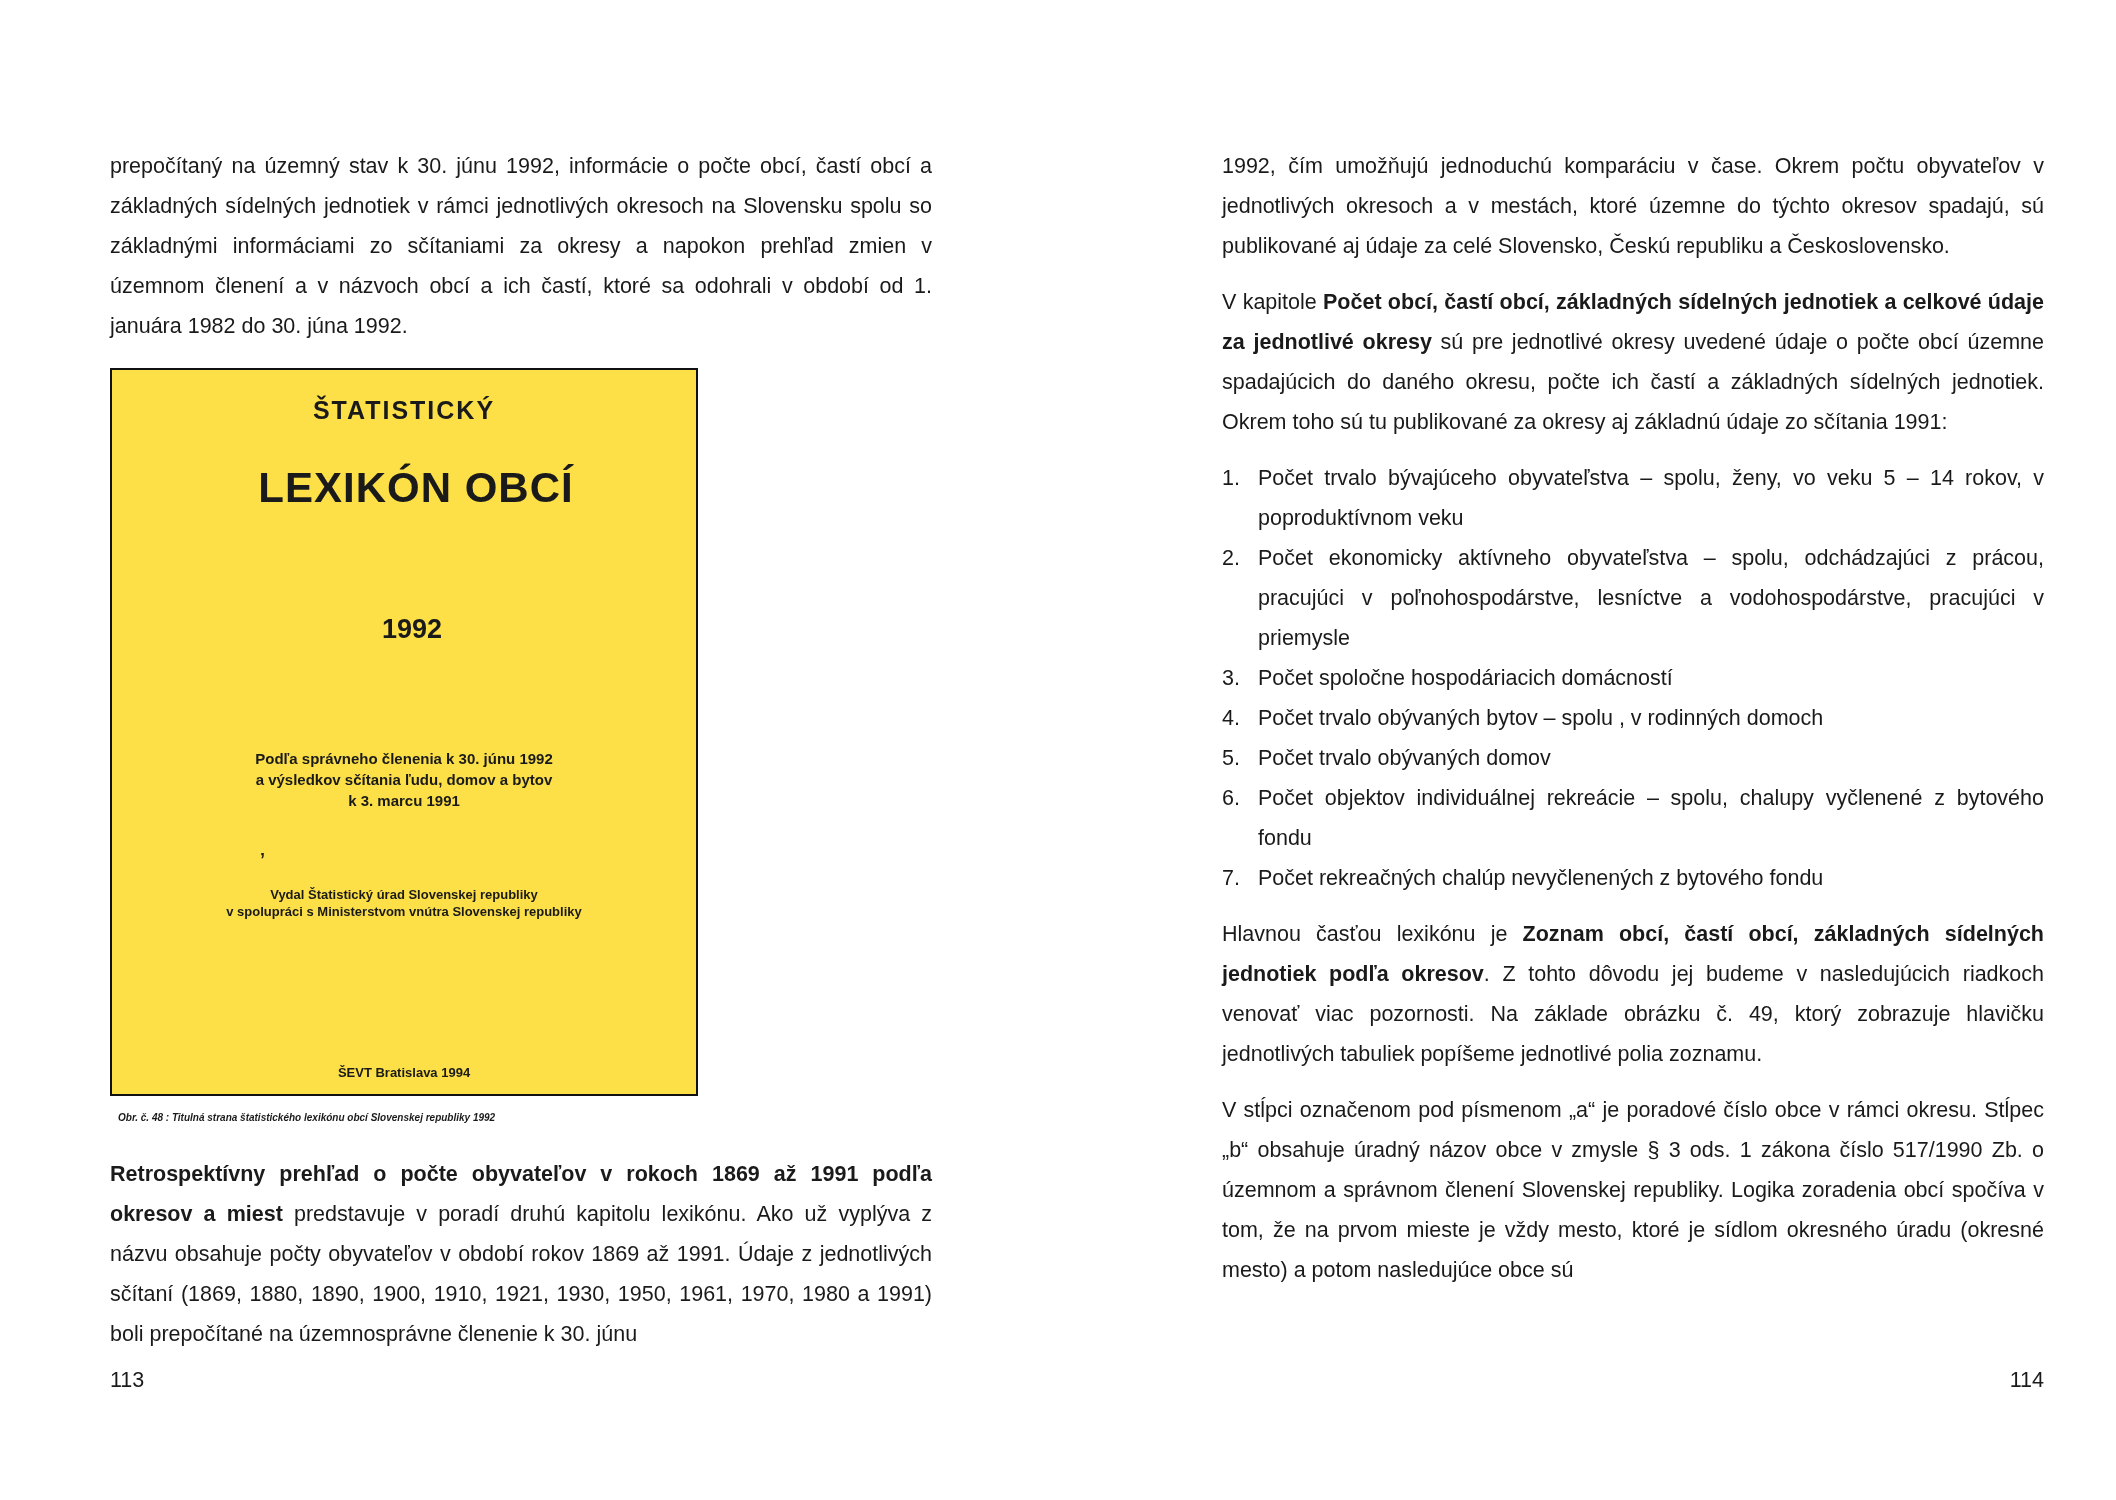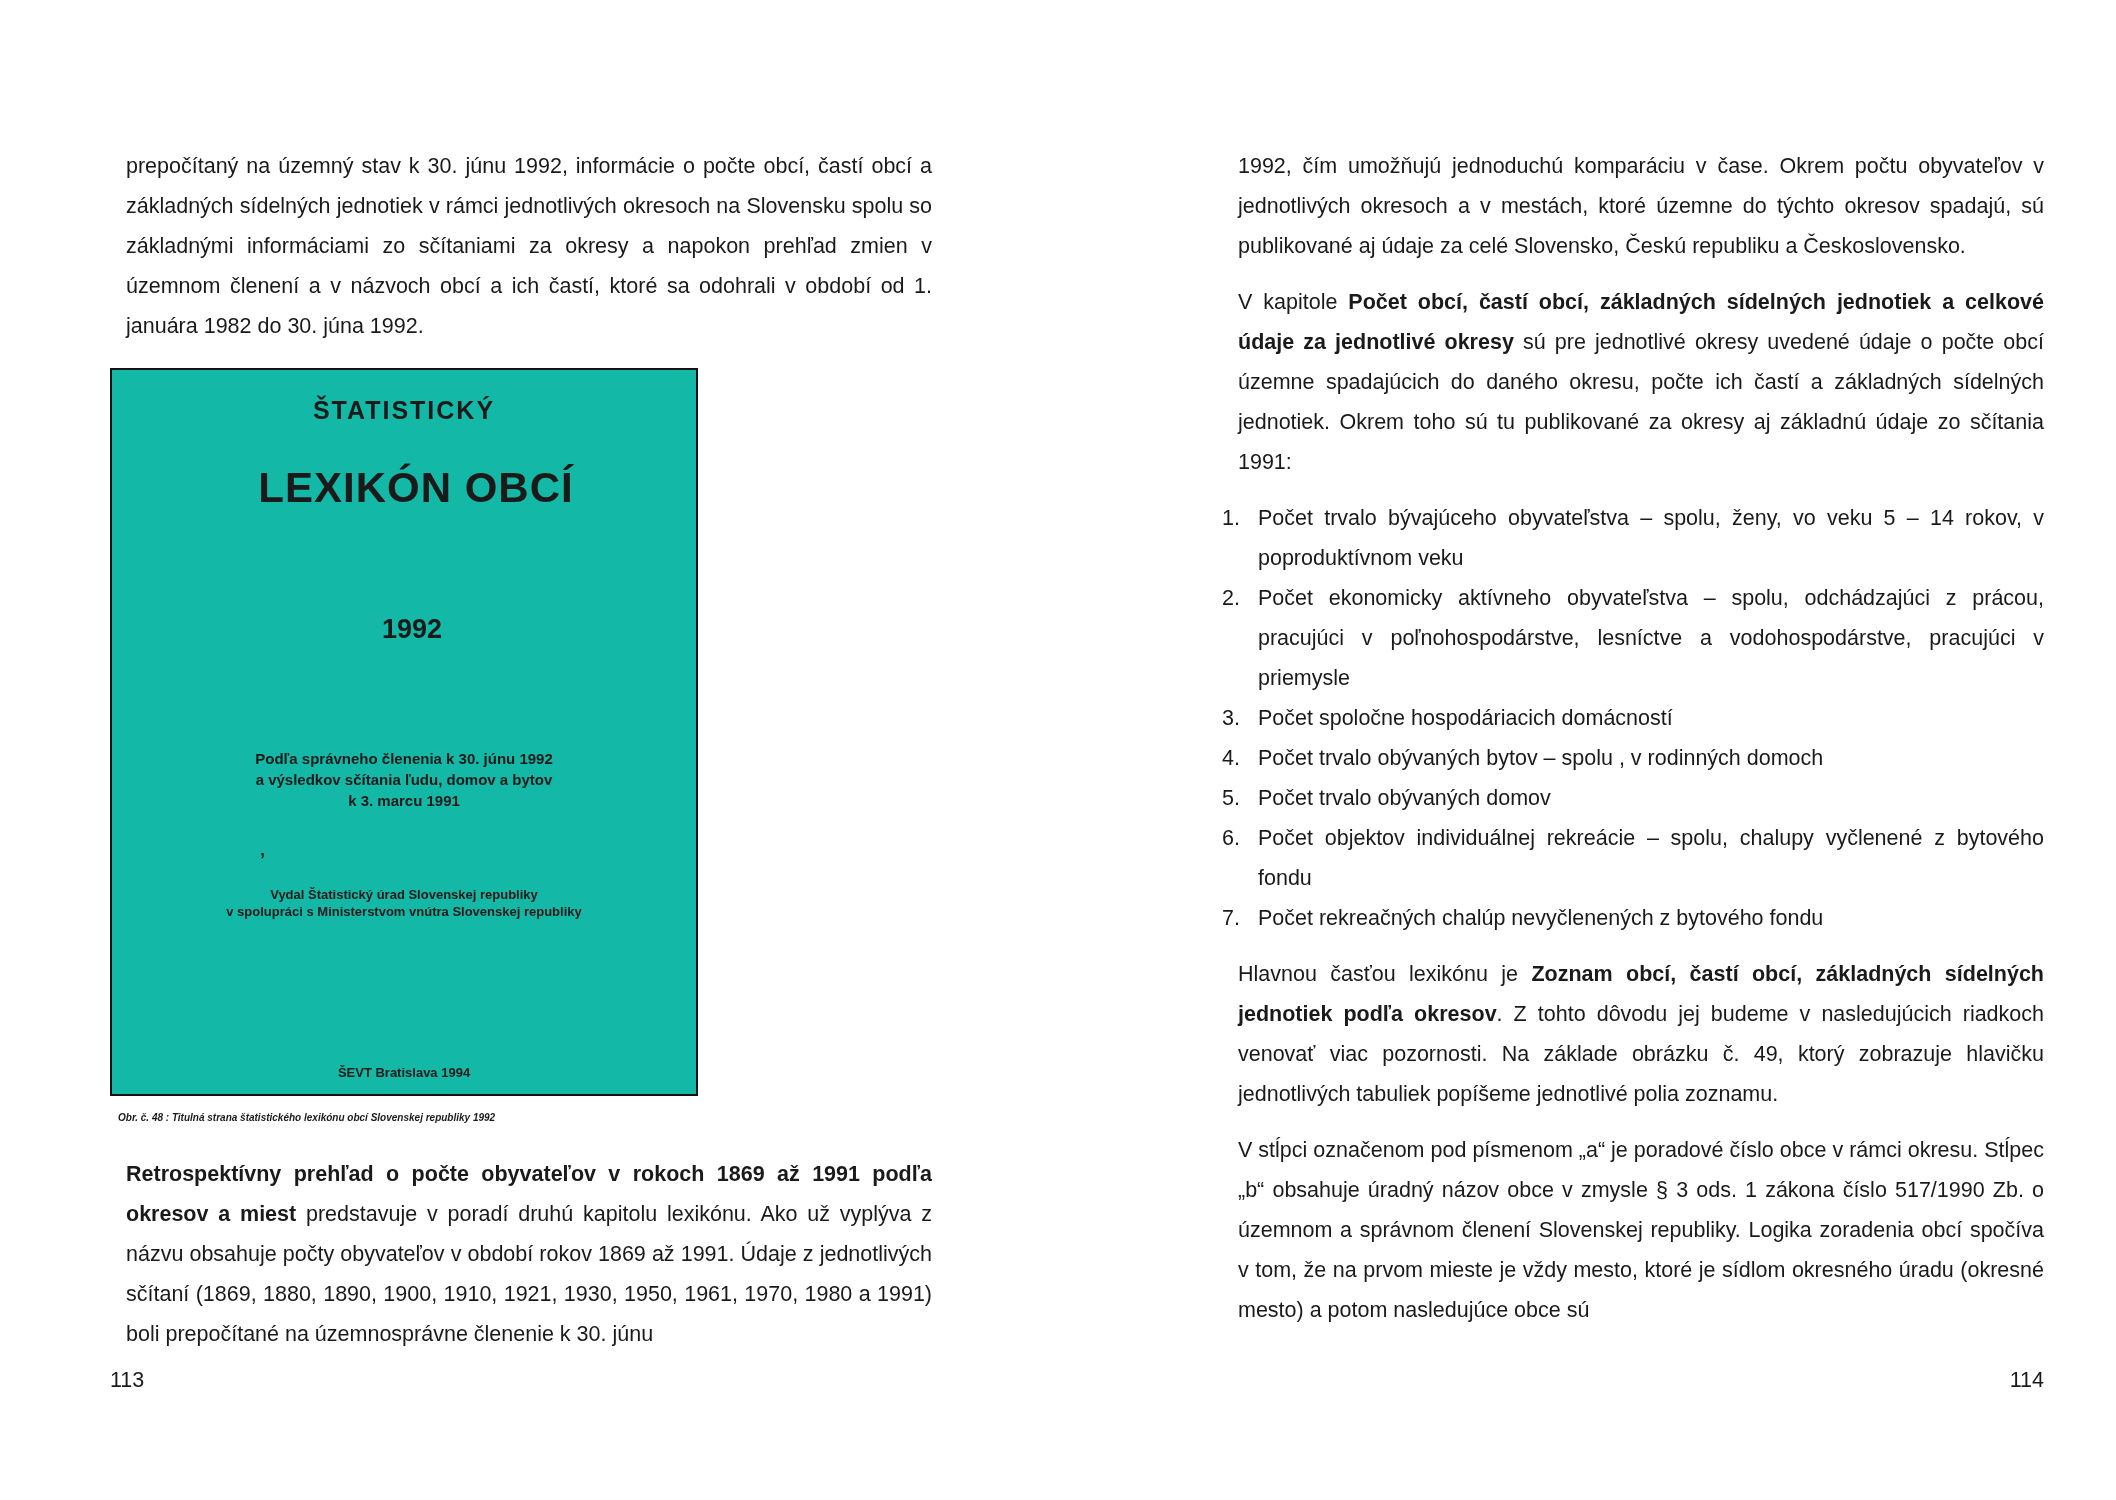--- a/index.html
+++ b/index.html
@@ -20,38 +20,38 @@
     top: 146px;
     width: 822px;
   }
   #page-left  { left: 110px; }
   #page-right { left: 1222px; }
 
   p.body-text {
     font-size: 21.5px;
     line-height: 40px;
     text-align: justify;
-    margin: 0 0 16px 16px;
+    margin: 0 0 16px 0;
     hyphens: none;
   }
   p.body-text .lead-bold { font-weight: bold; }
 
   
   figure.cover-figure {
     margin: 22px 0 0 0;
     padding: 0;
   }
   .cover {
     width: 588px;
     height: 728px;
     border: 2px solid #111;
     position: relative;
     text-align: center;
     box-sizing: border-box;
-    background: #14b8a6;
+    background: #fde047;
   }
   .cover-top {
     position: absolute;
     top: 26px; left: 0; right: 0;
     font-size: 25px;
     font-weight: bold;
     letter-spacing: 2px;
   }
   .cover-main {
     position: absolute;

